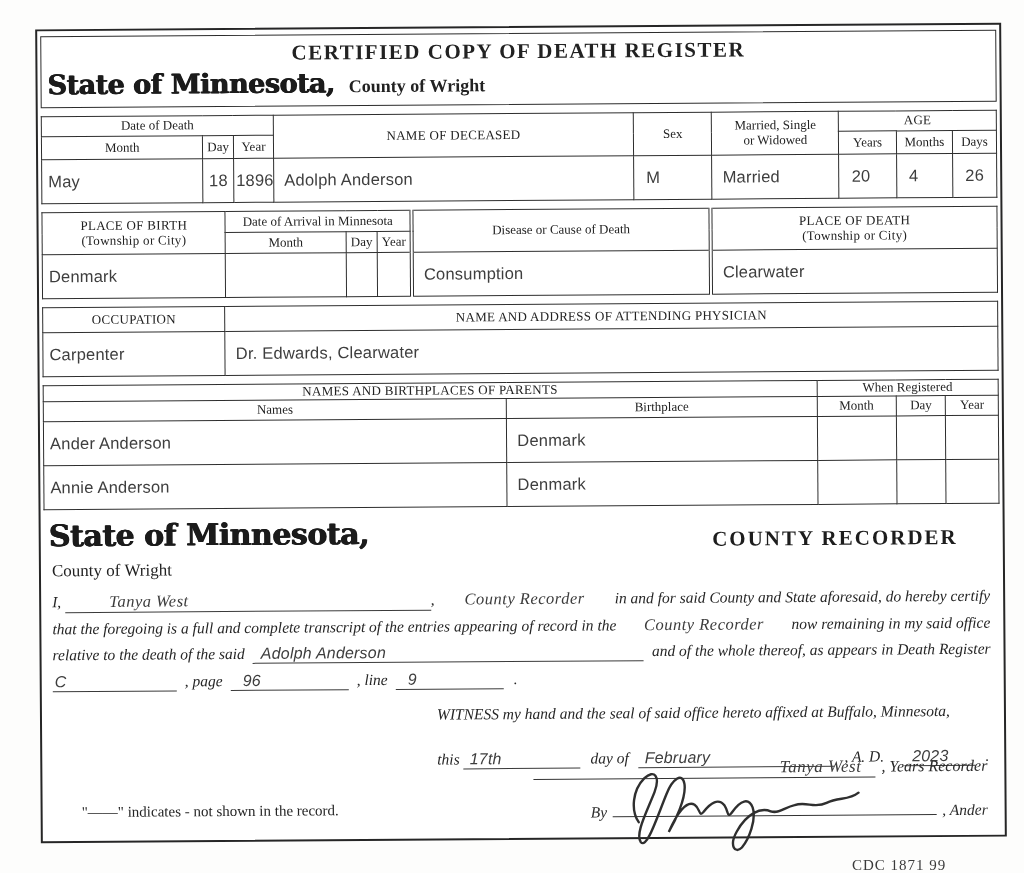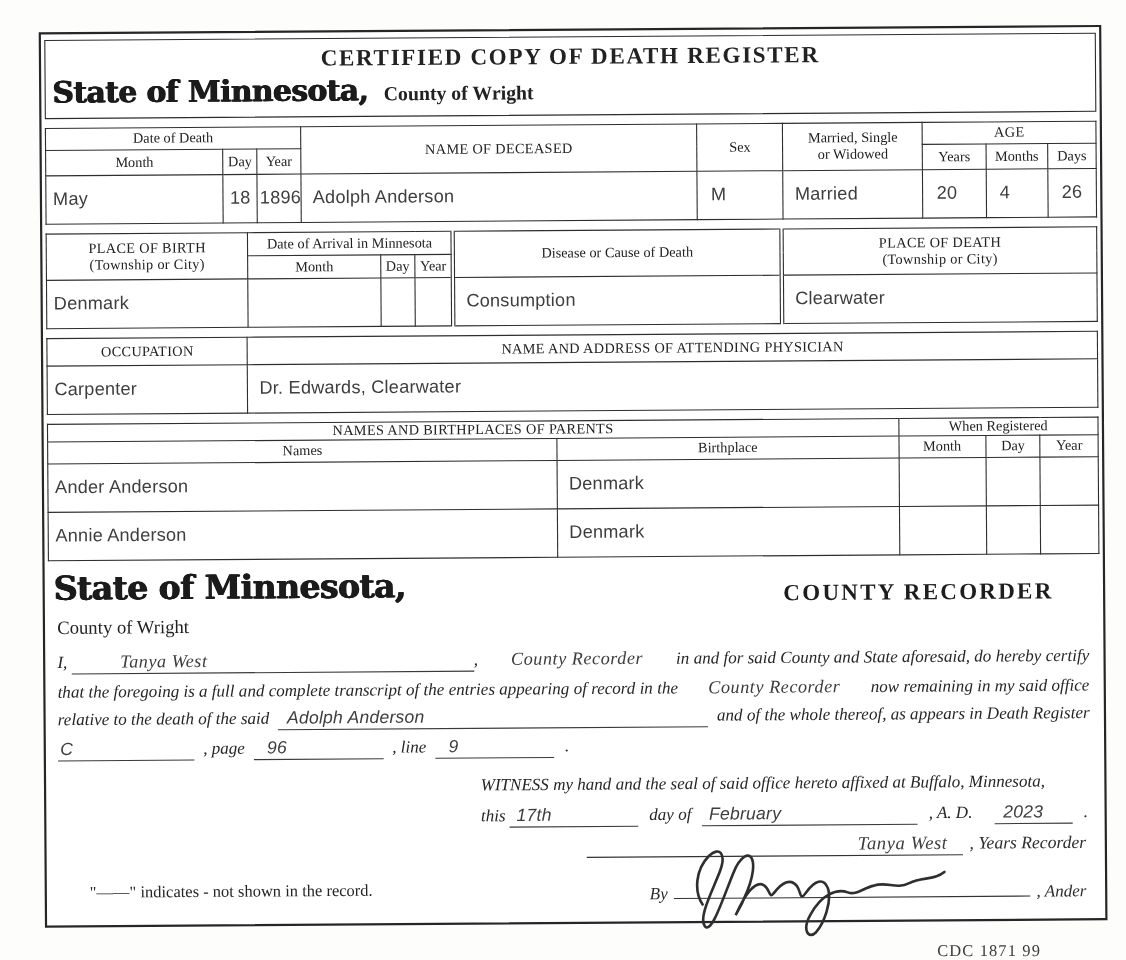--- a/index.html
+++ b/index.html
@@ -257,21 +257,21 @@
       </div>
     </div>
 
     <div class="witness">
       <div class="cert-line">
         <span>WITNESS my hand and the seal of said office hereto affixed at Buffalo, Minnesota,</span>
       </div>
       <div class="cert-line">
         <span>this</span>
         <span class="fill" style="width:112px;padding-left:6px;margin-left:4px;"><span class="typed">17th</span></span>
-        <span style="margin:0 10px;">day of</span>
+        <span style="margin:17px 10px;">day of</span>
         <span class="fill" style="width:192px;padding-left:6px;"><span class="typed">February</span></span>
         <span style="margin:0 10px;text-align:center;">,  A. D.</span>
         <span class="fill" style="width:64px;padding-left:8px;margin-left:10px;"><span class="typed">2023</span></span>
         <span style="margin-left:10px;">.</span>
       </div>
     </div>
 
     <div class="sig1">
       <span class="sig-name-fill"><span class="it-name" style="font-size:17px;">Tanya West</span></span>
       <span style="margin-left:6px;">, Years Recorder</span>

